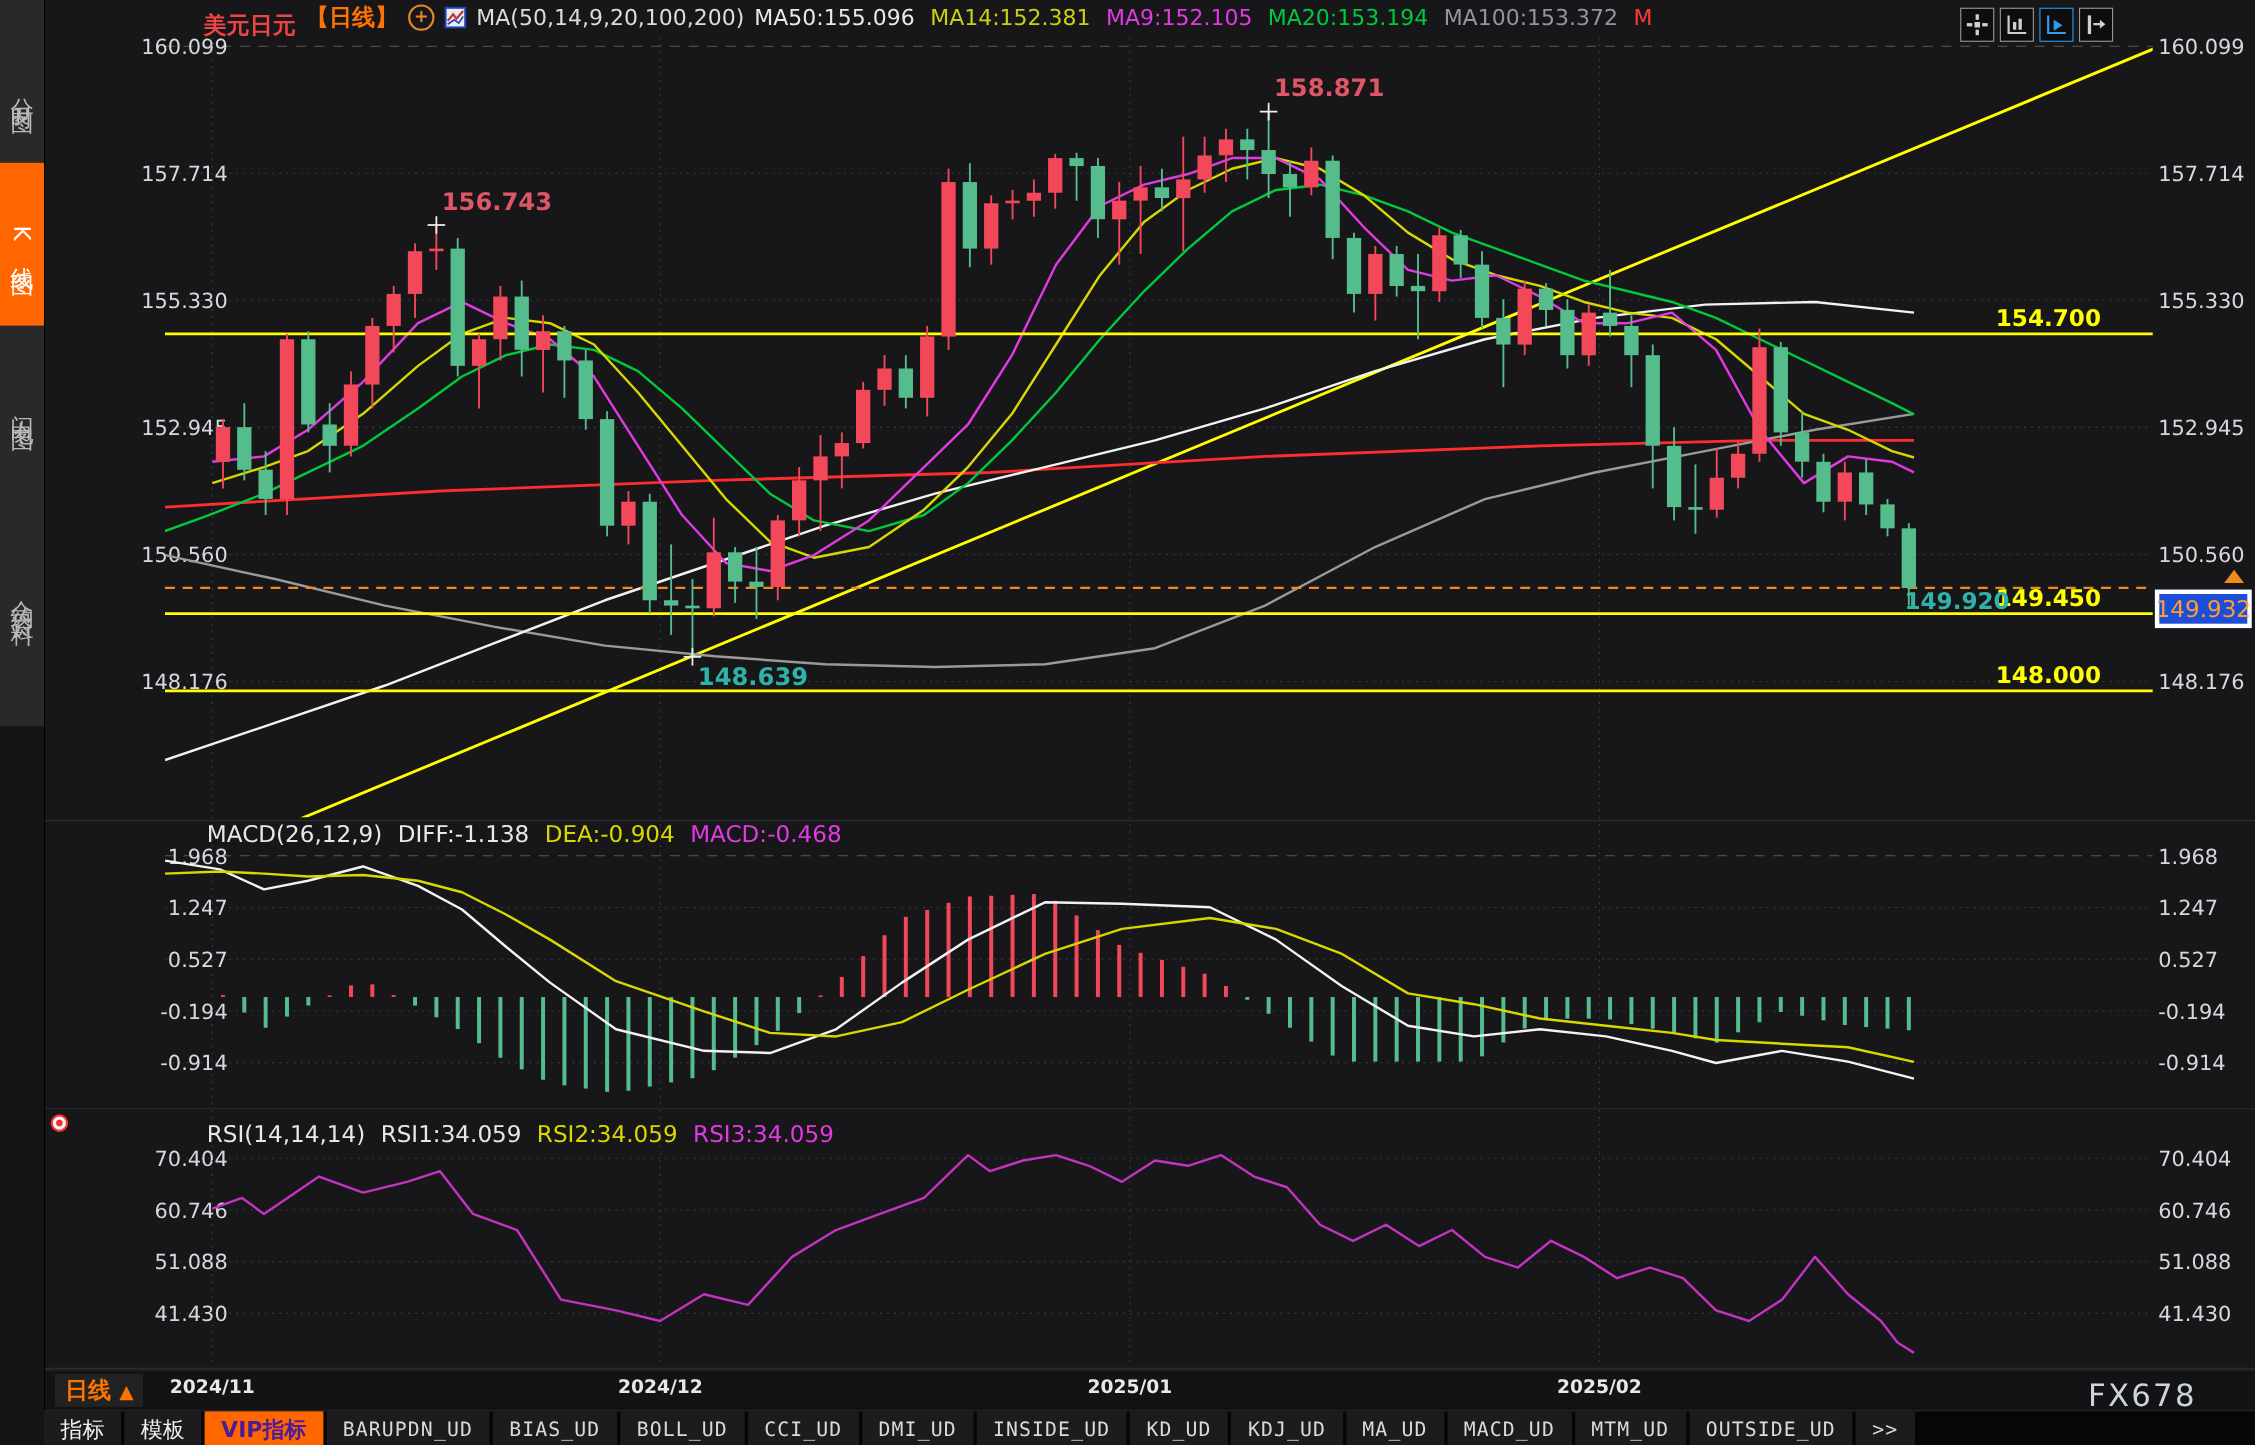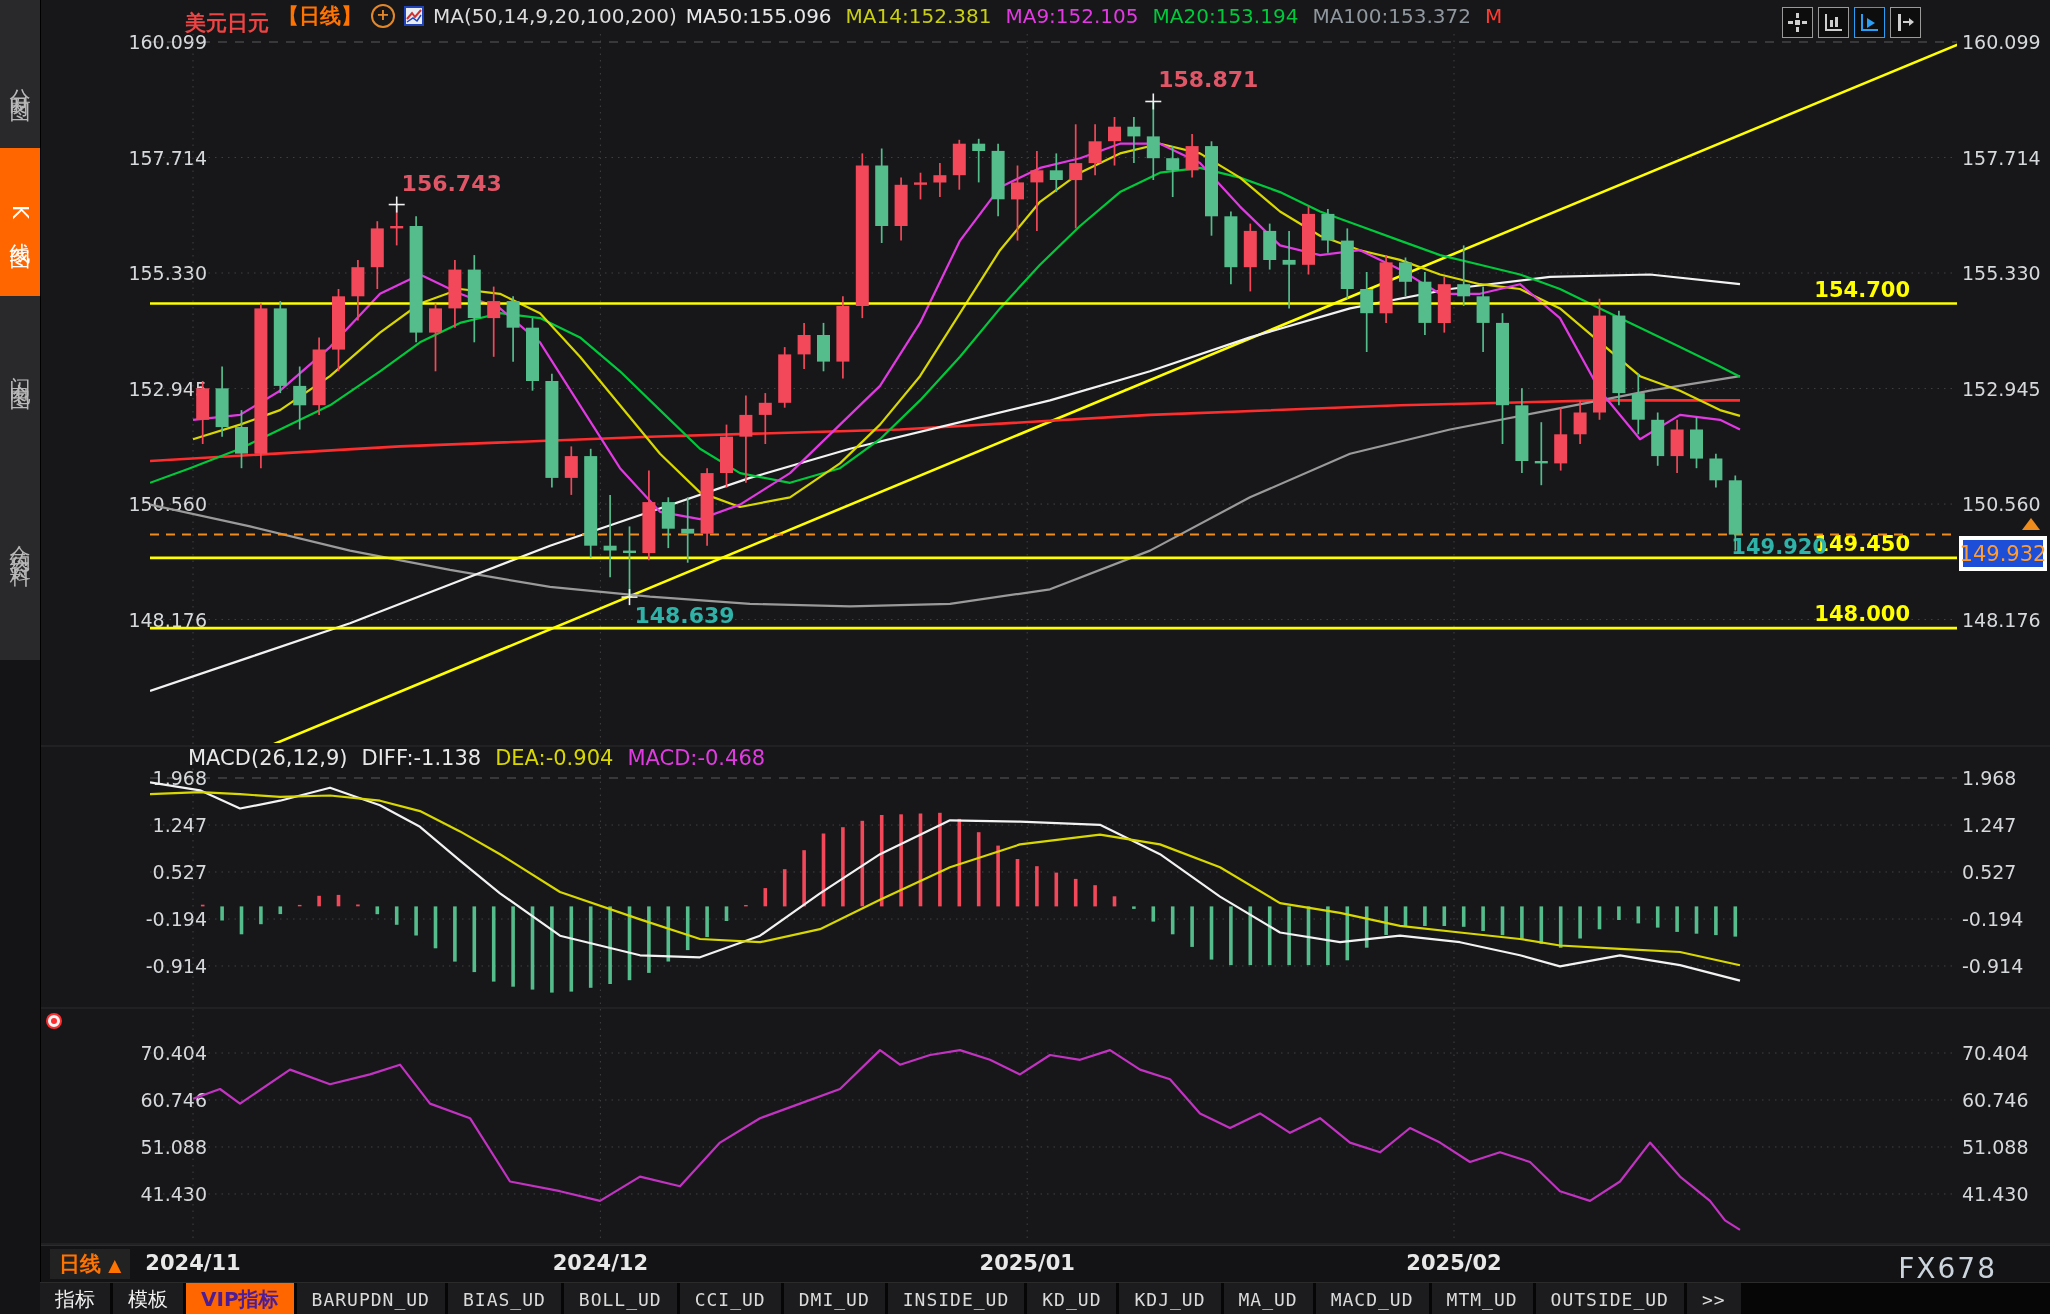--- a/index.html
+++ b/index.html
@@ -40,21 +40,21 @@
              border-radius:50%;background:#f4f4f4;z-index:6;box-sizing:border-box;}
   .target-ic:after{content:"";position:absolute;left:3px;top:3px;width:6px;height:6px;border-radius:50%;
              background:#ff2d2d;}
   
   .axis-row{position:absolute;left:40px;right:0;top:1245px;height:37px;background:#131315;z-index:3;
             border-top:1px solid #2c2c2e;}
   .period-btn{position:absolute;left:10px;top:3px;padding:1px 9px;background:#222;color:#ff7300;
               font-weight:bold;font-size:21px;cursor:pointer;}
   .period-btn .arrow{color:#ff7300;font-size:17px;}
   .date-label{position:absolute;top:5px;width:170px;text-align:center;color:#e8e8e8;font-weight:bold;
-              font-size:21px;}
+              font-size:17px;}
   .watermark{position:absolute;right:53px;top:1252px;color:#ccd5dd;font-size:28px;z-index:6;
              letter-spacing:2px;}
   .tabs-row{position:absolute;left:40px;right:0;top:1282px;height:32px;background:#060606;z-index:5;
             display:flex;align-items:stretch;border-top:1px solid #2b2b2b;}
   .tab{display:flex;align-items:center;padding:0 15px;margin-right:3px;background:#1c1c1e;color:#dadada;
        font-size:18px;cursor:pointer;white-space:nowrap;}
   .tab.cn{font-size:20px;color:#f2f2f2;}
   .tab.mono{font-family:"DejaVu Sans Mono","Liberation Mono",monospace;letter-spacing:1px;}
   .tab.sel{background:#ff6600;color:#4c1d95;font-weight:bold;}
 </style>
@@ -464,20 +464,26 @@
       </div>
     </div>
 
   <div class="pane-header" style="top:746px">
     <span style="color:#e8e8e8">MACD(26,12,9)</span>
     <span style="color:#e8e8e8">DIFF:-1.138</span>
     <span style="color:#d8d800">DEA:-0.904</span>
     <span style="color:#e23ae2">MACD:-0.468</span>
   </div>
 
+  <div class="pane-header" style="top:1019px">
+    <span style="color:#e8e8e8">RSI(14,14,14)</span>
+    <span style="color:#e8e8e8">RSI1:34.059</span>
+    <span style="color:#d8d800">RSI2:34.059</span>
+    <span style="color:#e23ae2">RSI3:34.059</span>
+  </div>
 
   <div class="target-ic"></div>
 
   <div class="price-arrow"></div>
   <div class="price-box">149.932</div>
 
   <div class="axis-row">
     <span class="period-btn">
       <span>日线</span>
       <span class="arrow">▲</span>

